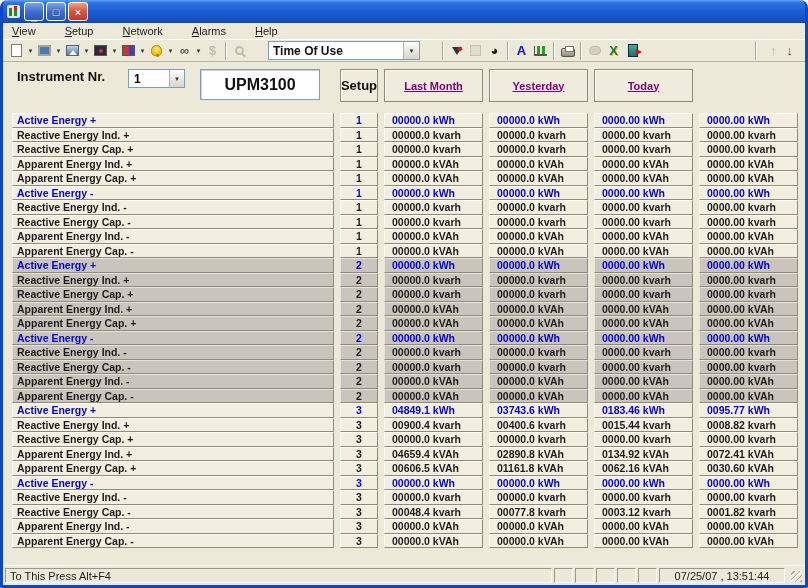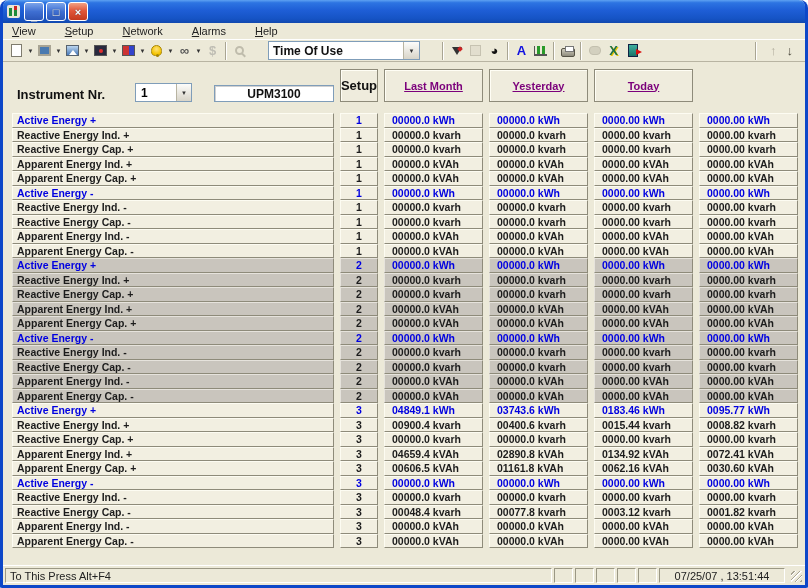--- a/index.html
+++ b/index.html
@@ -80,27 +80,27 @@
   .combo .val { flex:1; font-size:12px; font-weight:bold; color:#111; padding:2px 0 0 4px; white-space:nowrap; overflow:hidden; }
   .combo .btn { width:16px; background:linear-gradient(180deg,#fdfdfb,#d8d4c8); border-left:1px solid #b8b4a2; display:flex; align-items:center; justify-content:center; font-size:6px; color:#333; }
   .tb-arrows { margin-left:auto; display:flex; align-items:center; gap:10px; padding-right:8px; }
   .arrow-up { color:#b2ae9e; font-size:13px; font-weight:bold; }
   .arrow-down { color:#4a473c; font-size:13px; font-weight:bold; }
 
   
   .content { flex:1; padding:7px 9px 0 9px; overflow:hidden; }
   .hgrid, .trow { display:grid; grid-template-columns:322px 38px 99px 99px 99px 99px; column-gap:6px; }
   .hgrid { height:33px; margin-bottom:11px; }
-  .instr-zone { display:flex; align-items:flex-end; gap:11px; }
+  .instr-zone { display:flex; align-items:flex-start; gap:4px; }
   .instr-label { font-size:13px; font-weight:bold; color:#111; padding-left:5px; width:112px; }
   .select { display:flex; width:57px; height:19px; border:1px solid #7f9db9; background:#fff; }
   .select .val { flex:1; font-size:12px; font-weight:bold; padding:2px 0 0 5px; }
   .select .btn { width:15px; background:linear-gradient(180deg,#fdfdfb,#d8d4c8); border-left:1px solid #b8b4a2; display:flex; align-items:center; justify-content:center; font-size:6px; color:#333; }
-  .device-box { width:120px; height:17px; margin-left:11px; background:#fff; border:1px solid #7f9db9; box-shadow: inset 1px 1px 0 #d0d0d0;
-    display:flex; align-items:center; justify-content:center; font-size:12px; font-weight:bold; color:#111; }
+  .device-box { width:120px; height:31px; margin-left:11px; background:#fff; border:1px solid #7f9db9; box-shadow: inset 1px 1px 0 #d0d0d0;
+    display:flex; align-items:center; justify-content:center; font-size:16px; font-weight:bold; color:#111; }
   .hcell { border:1px solid #8e8b7a; background:#efecdd; box-shadow: inset 1px 1px 0 #fffef5;
     display:flex; align-items:center; justify-content:center; }
   .band-h { font-size:13px; font-weight:bold; color:#111; }
   .col-h { font-size:11px; font-weight:bold; color:#7b007b; text-decoration:underline; }
 
   .tbody { display:block; }
   .trow { height:14.5px; }
   .cell {
     background:#f2efe1; border-right:1px solid #8e8b7a; border-bottom:1px solid #8e8b7a;
     border-top:1px solid #fdfcf2; border-left:1px solid #fdfcf2;

